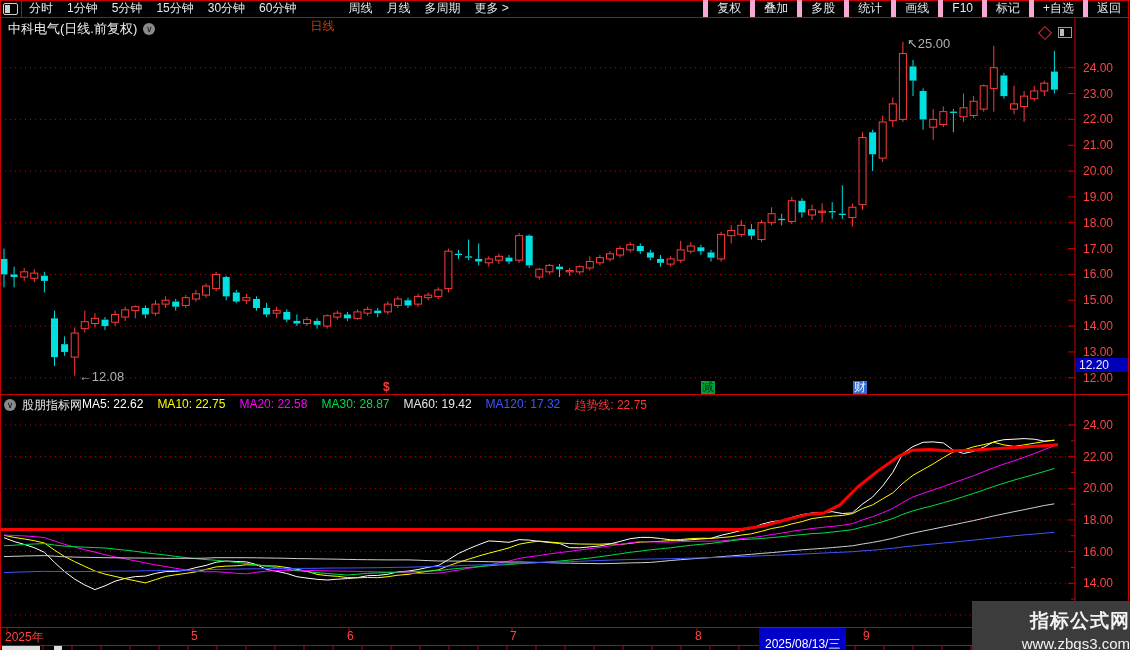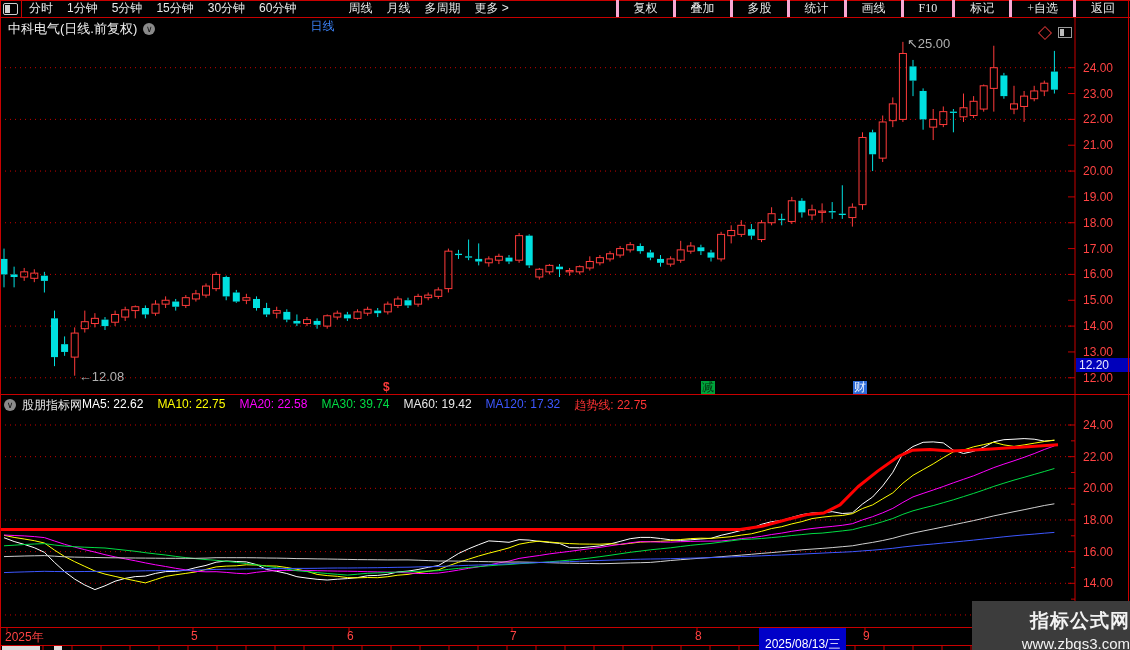--- a/index.html
+++ b/index.html
@@ -11,21 +11,21 @@
   .border-right{position:absolute;left:1128px;top:0;width:1px;height:650px;background:#c80000;}
   
   #toolbar{position:absolute;left:0;top:0;width:1130px;height:17px;border-bottom:1px solid #c80000;
            display:flex;align-items:center;font-size:12px;color:#e8e8e8;}
   #tb-icon-box{width:21px;height:16px;border-right:1px solid #c80000;display:flex;align-items:center;justify-content:center;}
   .win-icon{width:13px;height:10px;border:1px solid #cfcfcf;border-radius:2px;position:relative;}
   .win-icon::after{content:"";position:absolute;left:1px;top:1px;width:5px;height:8px;background:#cfcfcf;}
   #tb-left{display:flex;align-items:center;}
   #tb-left .titem{padding:0 7px;white-space:nowrap;cursor:default;}
   #tb-right{margin-left:auto;display:flex;align-items:center;height:17px;}
-  #tb-right .titem{padding:0 15px;border-left:3px solid #f9a8d4;white-space:nowrap;height:17px;line-height:17px;font-family:Liberation Serif, serif;}
+  #tb-right .titem{padding:0 9px;border-left:5px solid #f9a8d4;white-space:nowrap;height:17px;line-height:17px;}
   
   #title-row{position:absolute;left:8px;top:20px;display:flex;align-items:center;color:#f0f0f0;font-size:13px;}
   .circle-icon{display:inline-block;width:12px;height:12px;border-radius:50%;background:#8a8a8a;color:#111;
                font-size:9px;line-height:12px;text-align:center;margin-left:6px;}
   #corner-icons{position:absolute;left:1040px;top:27px;display:flex;align-items:center;gap:8px;}
   .diamond{width:8px;height:8px;border:1px solid #c33;transform:rotate(45deg);}
   .split-sq{width:12px;height:9px;border:1px solid #999;position:relative;}
   .split-sq::after{content:"";position:absolute;left:1px;top:1px;width:4px;height:7px;background:#bbb;}
   
   #ind-header{position:absolute;left:0px;top:397px;width:1070px;height:16px;display:flex;align-items:center;
@@ -65,21 +65,21 @@
       <div class="win-icon"></div>
     </div>
     <div id="tb-left">
 
     <span class="titem">分时</span>
         <span class="titem">1分钟</span>
         <span class="titem">5分钟</span>
         <span class="titem">15分钟</span>
         <span class="titem">30分钟</span>
         <span class="titem">60分钟</span>
-        <span class="titem" style="color: #3b82f6; margin-top: 36px;">日线</span>
+        <span class="titem" style="color: #c2410c; margin-top: 36px;">日线</span>
         <span class="titem">周线</span>
         <span class="titem">月线</span>
         <span class="titem">多周期</span>
         <span class="titem">更多 &gt;</span>
       </div>
     <div id="tb-right">
 
     <span class="titem">复权</span>
         <span class="titem">叠加</span>
         <span class="titem">多股</span>
@@ -549,21 +549,21 @@
     </div>
 
   <div id="ind-header">
     <span class="circle-icon">∨</span>
     <span id="ind-name">股朋指标网</span>
     <span style="display:flex;">
 
     <span class="ma-item" style="color: rgb(255, 255, 255);">MA5: 22.62</span>
         <span class="ma-item" style="color: rgb(255, 255, 0);">MA10: 22.75</span>
         <span class="ma-item" style="color: rgb(255, 0, 255);">MA20: 22.58</span>
-        <span class="ma-item" style="color: rgb(0, 221, 68);">MA30: 39.74</span>
+        <span class="ma-item" style="color: rgb(0, 221, 68);">MA30: 28.87</span>
         <span class="ma-item" style="color: rgb(232, 232, 232);">MA60: 19.42</span>
         <span class="ma-item" style="color: rgb(61, 87, 255);">MA120: 17.32</span>
         <span class="ma-item" style="color: rgb(255, 51, 51);">趋势线: 22.75</span>
       </span>
   </div>
 
   <div id="price-marker">12.20</div>
 
   <div id="time-axis">
 

